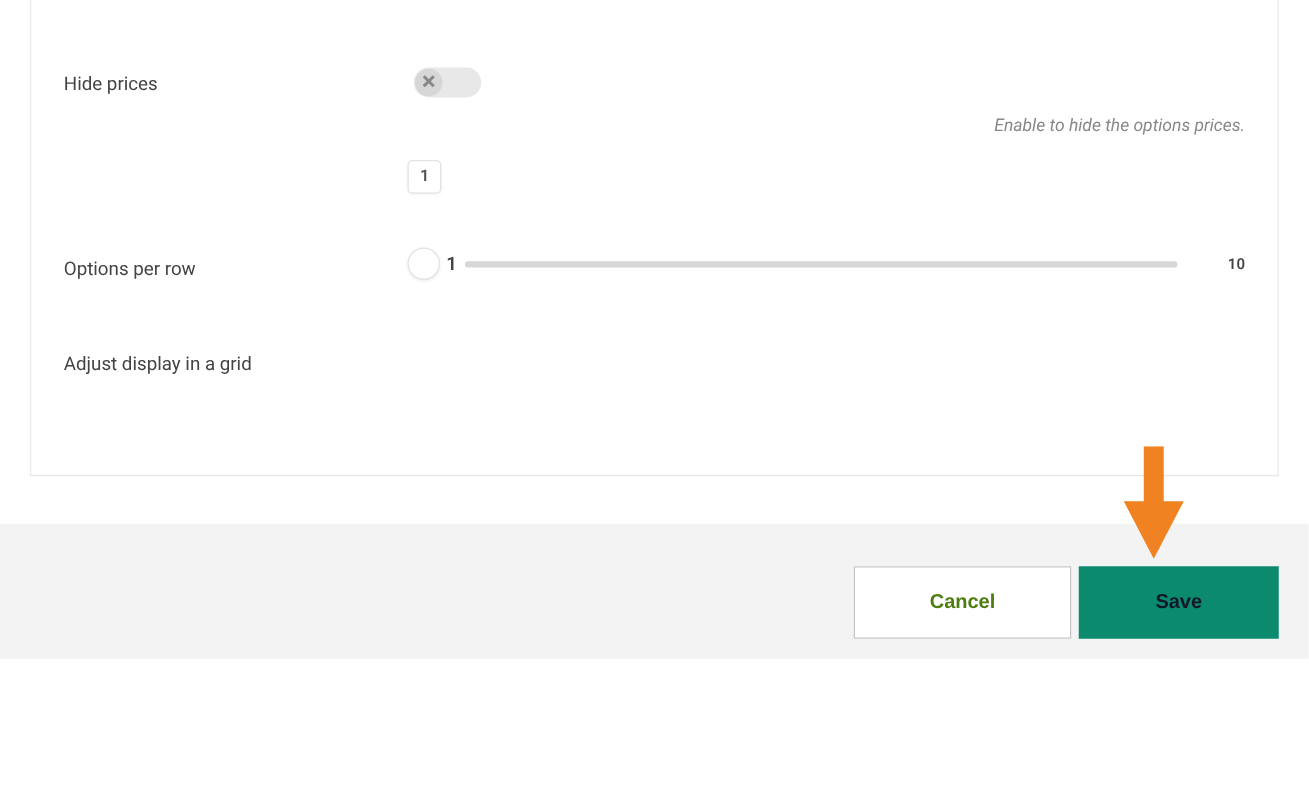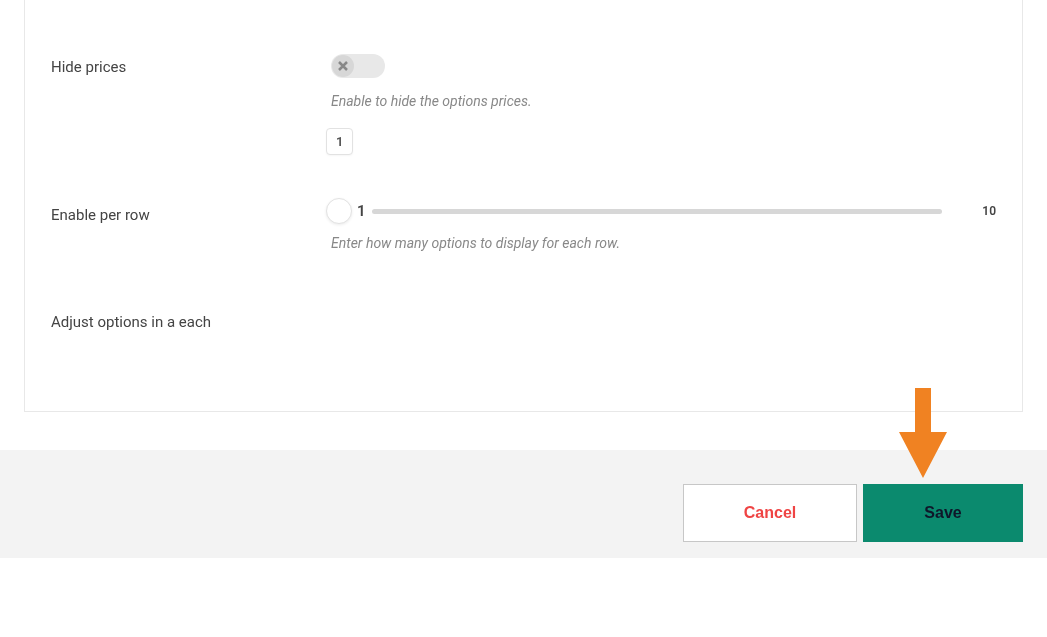--- a/index.html
+++ b/index.html
@@ -41,20 +41,21 @@
     .input-col {
       flex: 1;
       min-width: 0;
     }
     .help-text {
       color: #888;
       font-style: italic;
       font-size: 14px;
       margin-top: 12px;
       line-height: 1.6;
+      text-align: right;
     }
 
     
     .toggle {
       width: 54px;
       height: 24px;
       background: #e8e8e8;
       border-radius: 12px;
       position: relative;
       cursor: pointer;
@@ -159,21 +160,21 @@
       font-size: 16px;
       font-weight: 600;
       cursor: pointer;
       display: inline-flex;
       align-items: center;
       justify-content: center;
     }
     .btn-cancel {
       background: #fff;
       border-color: #c7c7c7;
-      color: #ef4444;
+      color: #4d7c0f;
     }
     .btn-save {
       width: 160px;
       min-width: 160px;
       background: #0c8b6f;
       background: #0b8a6e;
       color: #0f172a;
     }
 
     
@@ -203,39 +204,38 @@
                   <path d="M1 1 L9 9 M9 1 L1 9"></path>
                 </svg>
             </span>
           </div>
         </div>
         <div class="help-text">Enable to hide the options prices.</div>
       </div>
     </div>
 
     <div class="form-row slider-row">
-      <div class="label-col">Enable per row</div>
+      <div class="label-col">Options per row</div>
       <div class="input-col">
         <div class="slider-outer">
           <div class="slider-tooltip">1</div>
           <div class="slider-box">
             <div class="slider-control">
               <div class="slider-handle"></div>
               <span class="slider-min">1</span>
               <div class="slider-track"></div>
             </div>
             <span class="slider-max">10</span>
           </div>
         </div>
-        <div class="help-text">Enter how many options to display for each row.</div>
       </div>
     </div>
 
     <div class="form-row">
-      <div class="label-col">Adjust options in a each</div>
+      <div class="label-col">Adjust display in a grid</div>
     </div>
 
   </div>
 
   <div class="footer">
     <div class="arrow">
       <svg viewBox="0 0 48 90">
         <path d="M16 0 H32 V44 H48 L24 90 L0 44 H16 Z" fill="#f08222"></path>
       </svg>
     </div>

